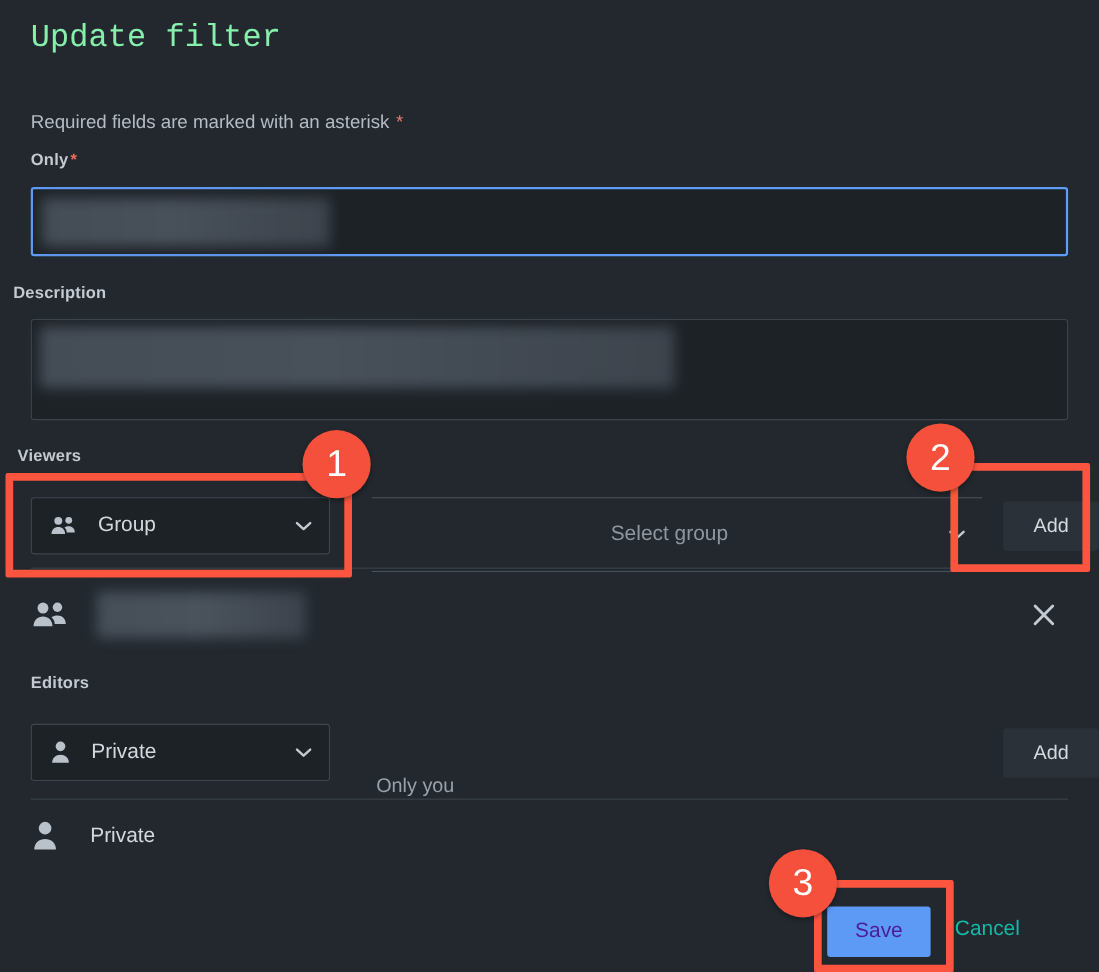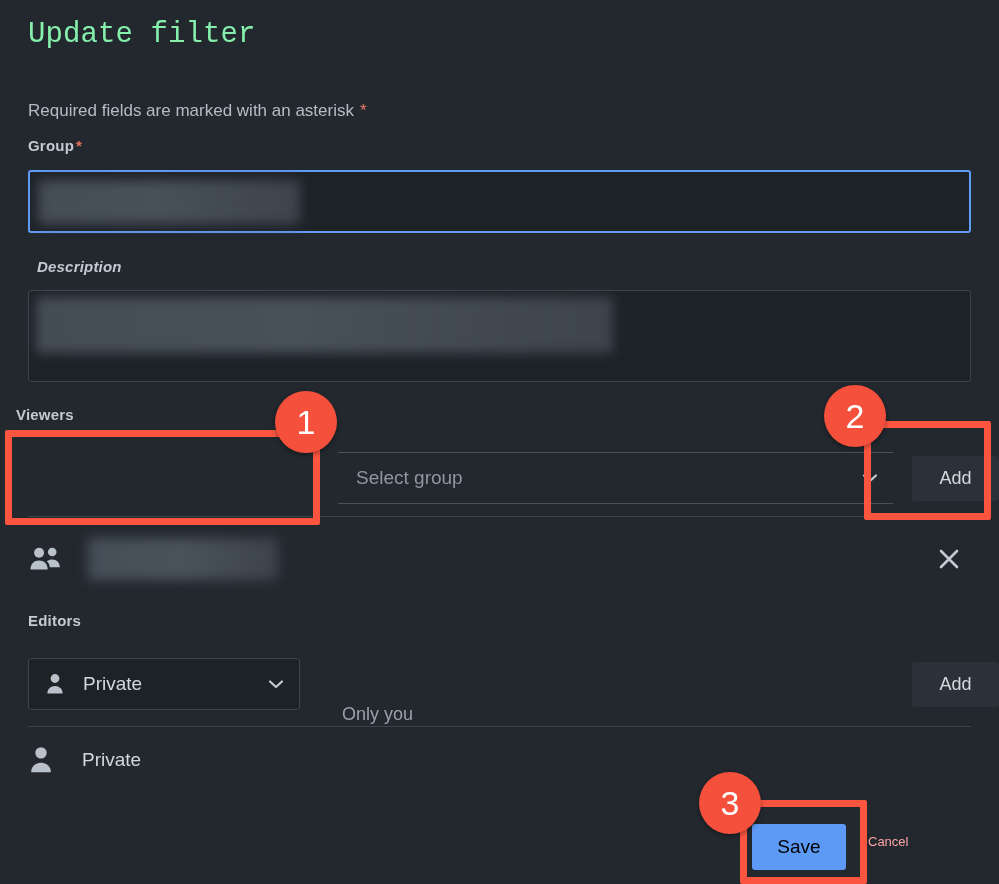--- a/index.html
+++ b/index.html
@@ -30,21 +30,21 @@
   .required-note .ast { color: #e87a6a; margin-left: 6px; font-size: 17px; }
 
   
   .field-label {
     font-size: 15px; font-weight: bold; color: #c4cad1;
     letter-spacing: .2px;
   }
   .field-label .ast { color: #e8705a; font-weight: bold; margin-left: 2px; }
 
   .lbl-name     { position: absolute; left: 28px; top: 137px; }
-  .lbl-desc     { position: absolute; left: 37px; top: 258px; font-style: italic; }
+  .lbl-desc     { position: absolute; left: 12px; top: 258px; }
   .lbl-viewers  { position: absolute; left: 16px; top: 406px; }
   .lbl-editors  { position: absolute; left: 28px; top: 612px; text-align: center; }
 
   
   .name-input {
     position: absolute; left: 28px; top: 170px;
     width: 943px; height: 63px;
     background: #1d2227;
     border: 2px solid #5f9cf5;
     border-radius: 3px;
@@ -80,27 +80,28 @@
     display: flex; align-items: center;
     height: 52px;
     cursor: pointer;
   }
   .viewers-type { left: 0; top: 0; width: 272px; padding: 0 14px 0 16px; }
   .viewers-type .sel-label {
     font-size: 19px; color: #d2d8de; margin-left: 18px; flex: 1;
   }
 
   .group-select {
-    position: absolute; left: 310px; top: 0; width: 555px; height: 52px;
+    position: absolute; left: 310px; top: 0; width: 555px; height: 68px;
     background: #22282e;
     border-top: 1px solid #485059;
     border-bottom: 1px solid #485059;
     border-left: none; border-right: none;
     display: flex; align-items: center; padding: 0 14px 0 18px;
     cursor: pointer;
+    text-align: center;
   }
   .group-select .placeholder { font-size: 19px; color: #8e97a1; flex: 1; }
 
   .btn-add-viewer {
     position: absolute; left: 884px; top: 4px;
     width: 87px; height: 45px;
     background: #2b3138;
     border: none; border-radius: 3px;
     color: #d4dade; font-size: 18px;
     font-family: "Liberation Sans", sans-serif;
@@ -164,28 +165,28 @@
   .editor-entry .entry-label {
     font-size: 19px; color: #d2d8de; margin-left: 28px;
   }
 
   
   .btn-save {
     position: absolute; left: 752px; top: 824px;
     width: 94px; height: 46px;
     background: #5c9af5;
     border: none; border-radius: 3px;
-    color: #000000; font-size: 19px;
+    color: #4c1d95; font-size: 19px;
     font-family: "Liberation Sans", sans-serif;
     cursor: pointer;
   }
   .btn-cancel {
     position: absolute; left: 868px; top: 834px;
     background: transparent; border: none;
-    color: #fca5a5; font-size: 13px;
+    color: #14b8a6; font-size: 19px;
     font-family: "Liberation Sans", sans-serif;
     cursor: pointer; padding: 0;
   }
 
   
   .icon { display: inline-flex; align-items: center; justify-content: center; }
   .icon svg { display: block; }
 
   
   .anno-box {
@@ -219,34 +220,50 @@
 
 <div class="page">
 
   <div class="title">Update filter</div>
 
   <div class="required-note">
     <span>Required fields are marked with an asterisk</span><span class="ast">*</span>
   </div>
 
   <div class="field-label lbl-name">
-    <span>Group</span><span class="ast">*</span>
+    <span>Only</span><span class="ast">*</span>
   </div>
   <div class="name-input">
     <div class="redact name-redact"></div>
   </div>
 
   <div class="field-label lbl-desc">Description</div>
   <div class="desc-input">
     <div class="redact desc-redact"></div>
   </div>
 
   <div class="field-label lbl-viewers">Viewers</div>
 
   <div class="viewers-row">
+    <div class="select-box viewers-type">
+      <span class="icon">
+        <svg width="26" height="20" viewBox="0 0 26 20">
+          <circle cx="8" cy="5.5" r="3.6" fill="#b9c2cb"></circle>
+          <circle cx="17.5" cy="5" r="3.1" fill="#b9c2cb"></circle>
+          <path d="M1.8 17.5c0-4 2.8-6.4 6.2-6.4s6.2 2.4 6.2 6.4z" fill="#b9c2cb"></path>
+          <path d="M13.6 11.6c1.1-.8 2.5-1.2 3.9-1.2 3.1 0 5.5 2.1 5.5 5.6h-7.3c0-1.7-.8-3.3-2.1-4.4z" fill="#b9c2cb"></path>
+        </svg>
+      </span>
+      <span class="sel-label">Group</span>
+      <span class="icon">
+        <svg width="18" height="12" viewBox="0 0 18 12">
+          <path d="M3 3.5 L9 9 L15 3.5" stroke="#c3cad1" stroke-width="2.2" fill="none" stroke-linecap="round" stroke-linejoin="round"></path>
+        </svg>
+      </span>
+    </div>
 
     <div class="group-select">
       <span class="placeholder">Select group</span>
       <span class="icon">
         <svg width="18" height="12" viewBox="0 0 18 12">
           <path d="M3 3.5 L9 9 L15 3.5" stroke="#c3cad1" stroke-width="2.2" fill="none" stroke-linecap="round" stroke-linejoin="round"></path>
         </svg>
       </span>
     </div>
 

